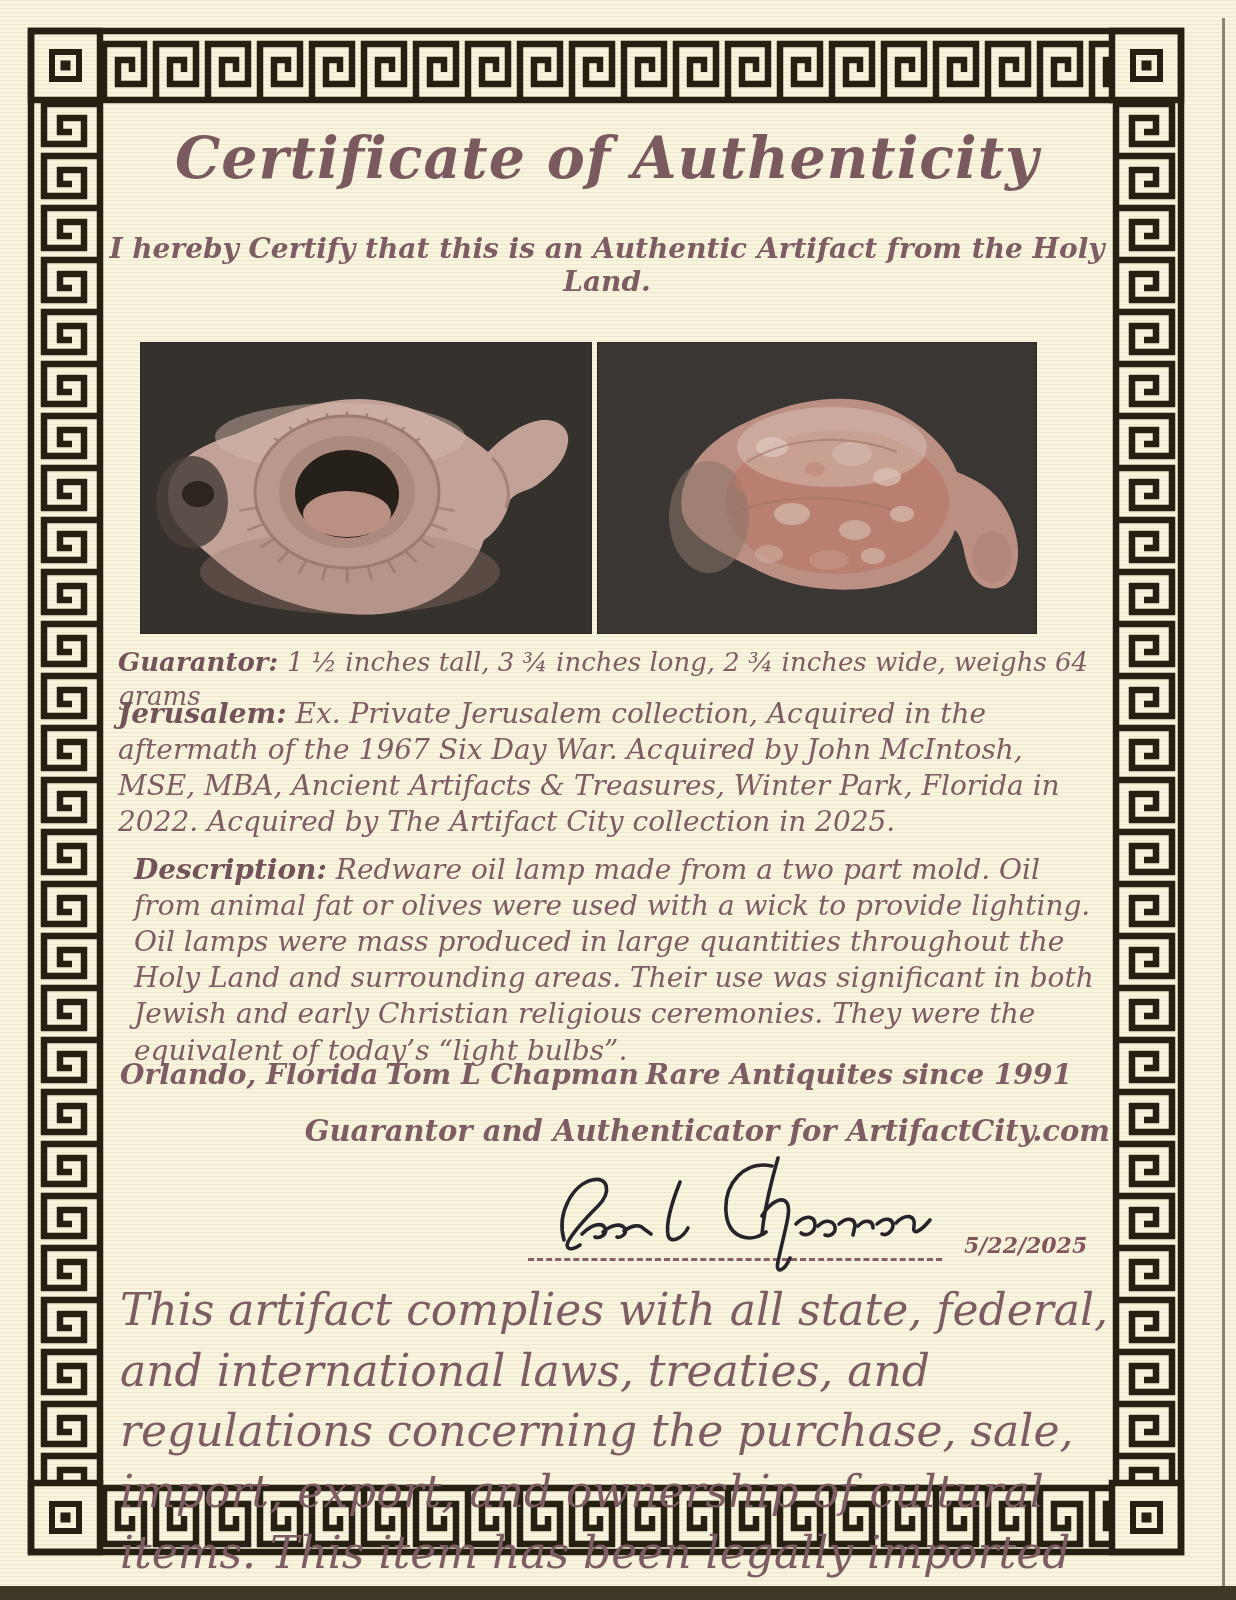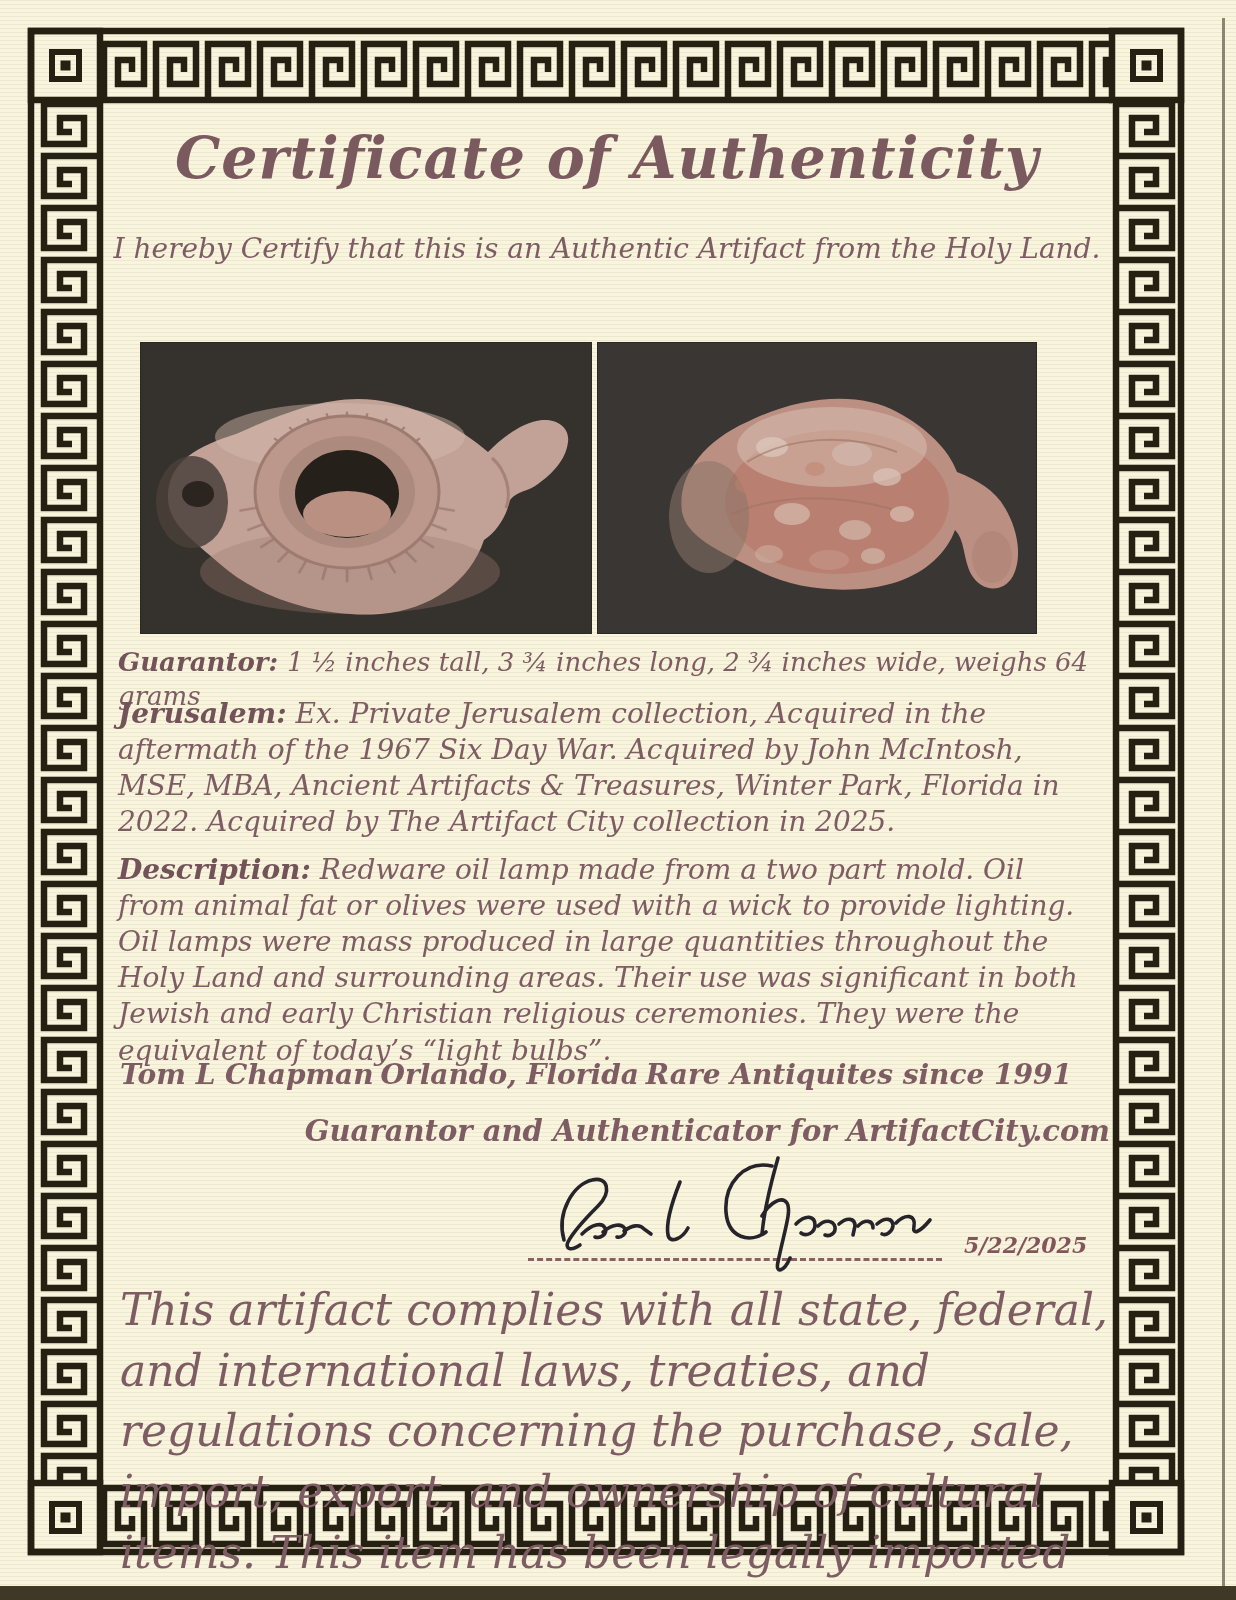--- a/index.html
+++ b/index.html
@@ -8,31 +8,31 @@
     background:
       repeating-linear-gradient(180deg, rgba(213,205,170,.30) 0 1px, rgba(0,0,0,0) 1px 4px),
       #f8f4dd;
     font-family:"DejaVu Serif","Liberation Serif",serif;
     font-style:italic;color:#7d5c63;padding-left:32px;
   }
   .border-svg{position:absolute;left:0;top:0;}
   .content{position:absolute;left:104px;top:108px;width:1006px;height:1374px;}
   .content > *{position:absolute;margin:0;}
   .title{left:0;top:16px;width:100%;text-align:center;font-size:57px;font-weight:bold;letter-spacing:1px;color:#7a595f;}
-  .lead{left:0;width:100%;text-align:center;font-size:28px;font-weight:normal;}
+  .lead{left:0;width:100%;text-align:center;font-size:28px;font-weight:bold;}
   .lead-certify{top:124px;}
   .lead-dating{top:178px;}
   .photo{position:absolute;display:block;}
   .photo-left{left:36px;top:234px;}
   .photo-right{left:493px;top:234px;}
   .field{left:14px;width:978px;font-size:28px;line-height:1.29;}
   .field b{font-weight:bold;color:#73535a;margin-right:9px;}
   .field-dims{top:538px;font-size:26px;}
   .field-prov{top:588px;}
-  .field-desc{top:744px;}
+  .field-desc{top:744px;margin-left:16px;}
   .names-row{left:16px;top:950px;width:952px;display:flex;justify-content:space-between;font-size:28px;font-weight:bold;}
   .names-row span{white-space:nowrap;}
   .guarantor{left:0;top:1006px;width:100%;text-align:right;font-size:29px;font-weight:bold;}
   .sig-block{left:0;top:1040px;width:100%;height:160px;}
   .sig-line{position:absolute;left:424px;top:110px;width:414px;height:0;border-bottom:3px dashed #8a5f66;}
   .signature-svg{position:absolute;left:430px;top:-8px;}
   .sig-date{position:absolute;left:860px;top:84px;font-size:22px;font-weight:bold;color:#82555c;}
   .legal{left:16px;top:1172px;width:1002px;font-size:44px;line-height:1.38;}
   .scan-edge-right{position:absolute;top:18px;bottom:0;left:1222px;width:3px;background:#6a6050;opacity:.75;}
   .scan-edge-bottom{position:absolute;left:0;right:0;bottom:0;height:14px;background:#3f3827;}
@@ -139,22 +139,22 @@
       <path d="M135 172 C180 152 240 152 295 167" fill="none" stroke="#96705f" stroke-width="2" opacity="0.45"></path>
     </svg>
 
     <p class="field field-dims"><b>Guarantor:</b><span>1 ½ inches tall, 3 ¾ inches long, 2 ¾ inches wide, weighs 64 grams</span></p>
 
     <p class="field field-prov"><b>Jerusalem:</b><span>Ex. Private Jerusalem collection, Acquired in the aftermath of the 1967 Six Day War. Acquired by John McIntosh, MSE, MBA, Ancient Artifacts &amp; Treasures, Winter Park, Florida in 2022. Acquired by The Artifact City collection in 2025.</span></p>
 
     <p class="field field-desc"><b>Description:</b><span>Redware oil lamp made from a two part mold. Oil from animal fat or olives were used with a wick to provide lighting. Oil lamps were mass produced in large quantities throughout the Holy Land and surrounding areas. Their use was significant in both Jewish and early Christian religious ceremonies. They were the equivalent of today’s “light bulbs”.</span></p>
 
     <div class="names-row">
+      <span>Orlando, Florida</span>
       <span>Tom L Chapman</span>
-      <span>Orlando, Florida</span>
       <span>Rare Antiquites since 1991</span>
     </div>
 
     <p class="guarantor">Guarantor and Authenticator for ArtifactCity.com</p>
 
     <div class="sig-block">
       <div class="sig-line"></div>
       <svg class="signature-svg" width="430" height="138" viewBox="0 0 430 138">
         <g fill="none" stroke="#26232b" stroke-width="3.6" stroke-linecap="round">
           <path d="M30 100 C22 72 40 44 58 40 C74 36 78 52 64 66 C52 78 38 94 34 102 C31 108 36 112 46 105"></path>

